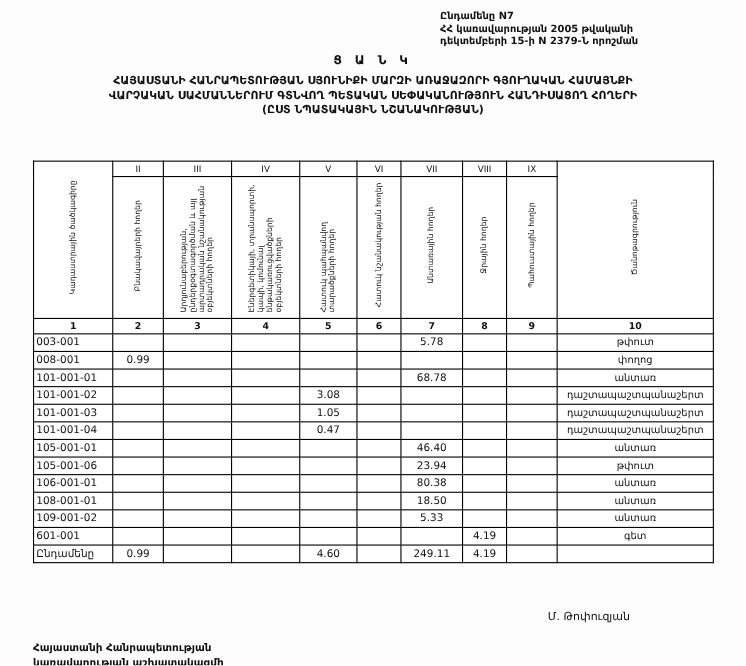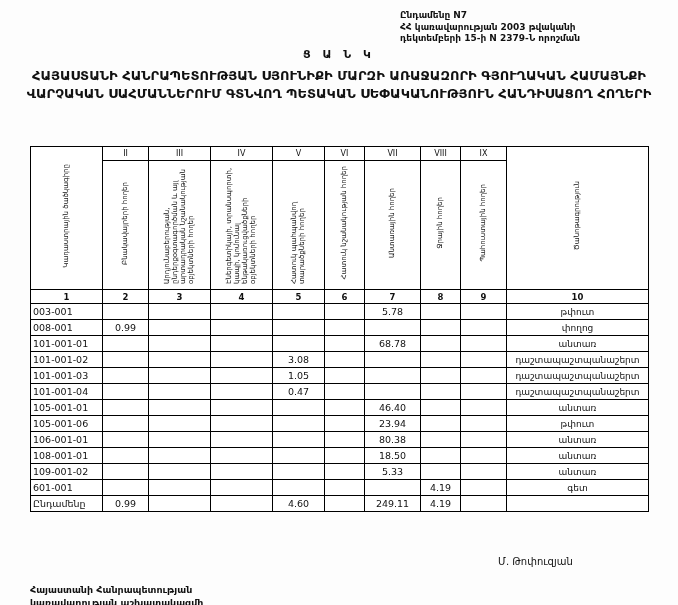--- a/index.html
+++ b/index.html
@@ -13,21 +13,21 @@
   }
   .appendix-note{
     position:absolute;top:10px;left:400px;
     font-size:9px;font-weight:bold;line-height:1.3;
   }
   .title-block{
     position:absolute;top:48px;left:0;width:678px;
     text-align:center;font-weight:bold;
   }
   .main-title{font-size:11px;letter-spacing:4px;margin-bottom:6px;}
-  .sub-title{font-size:13px;line-height:1.35;}
+  .sub-title{font-size:10px;line-height:1.35;}
   .table-wrap{position:absolute;top:146px;left:30px;}
   table{border-collapse:collapse;table-layout:fixed;width:618px;background:#fff;padding-left:28px;}
   th,td{border:1px solid #000;padding:0 2px;overflow:hidden;font-weight:normal;}
   .rot-cell{height:128px;vertical-align:middle;text-align:center;}
   .vtext{
     display:inline-block;
     writing-mode:vertical-rl;
     transform:rotate(180deg);
     font-size:7px;line-height:1.15;
     max-height:122px;
@@ -48,29 +48,30 @@
     font-size:10px;
   }
 </style>
 </head>
 <body>
 
 <div class="page">
 
   <div class="appendix-note">
     <div>Ընդամենը N7</div>
-    <div>ՀՀ կառավարության 2003 թվականի</div>
+    <div>ՀՀ կառավարության 2005 թվականի</div>
     <div>դեկտեմբերի 15-ի N 2379-Ն որոշման</div>
   </div>
 
   <div class="title-block">
     <div class="main-title">Ց Ա Ն Կ</div>
     <div class="sub-title">
       <div>ՀԱՅԱՍՏԱՆԻ ՀԱՆՐԱՊԵՏՈՒԹՅԱՆ ՍՅՈՒՆԻՔԻ ՄԱՐԶԻ ԱՌԱՋԱԶՈՐԻ ԳՅՈՒՂԱԿԱՆ ՀԱՄԱՅՆՔԻ</div>
       <div>ՎԱՐՉԱԿԱՆ ՍԱՀՄԱՆՆԵՐՈՒՄ ԳՏՆՎՈՂ ՊԵՏԱԿԱՆ ՍԵՓԱԿԱՆՈՒԹՅՈՒՆ ՀԱՆԴԻՍԱՑՈՂ ՀՈՂԵՐԻ</div>
+      <div>(ԸՍՏ ՆՊԱՏԱԿԱՅԻՆ ՆՇԱՆԱԿՈՒԹՅԱՆ)</div>
     </div>
   </div>
 
   <div class="table-wrap">
     <table>
       <colgroup id="cols">
           <col style="width: 72px;">
           <col style="width: 46px;">
           <col style="width: 62px;">
           <col style="width: 62px;">

